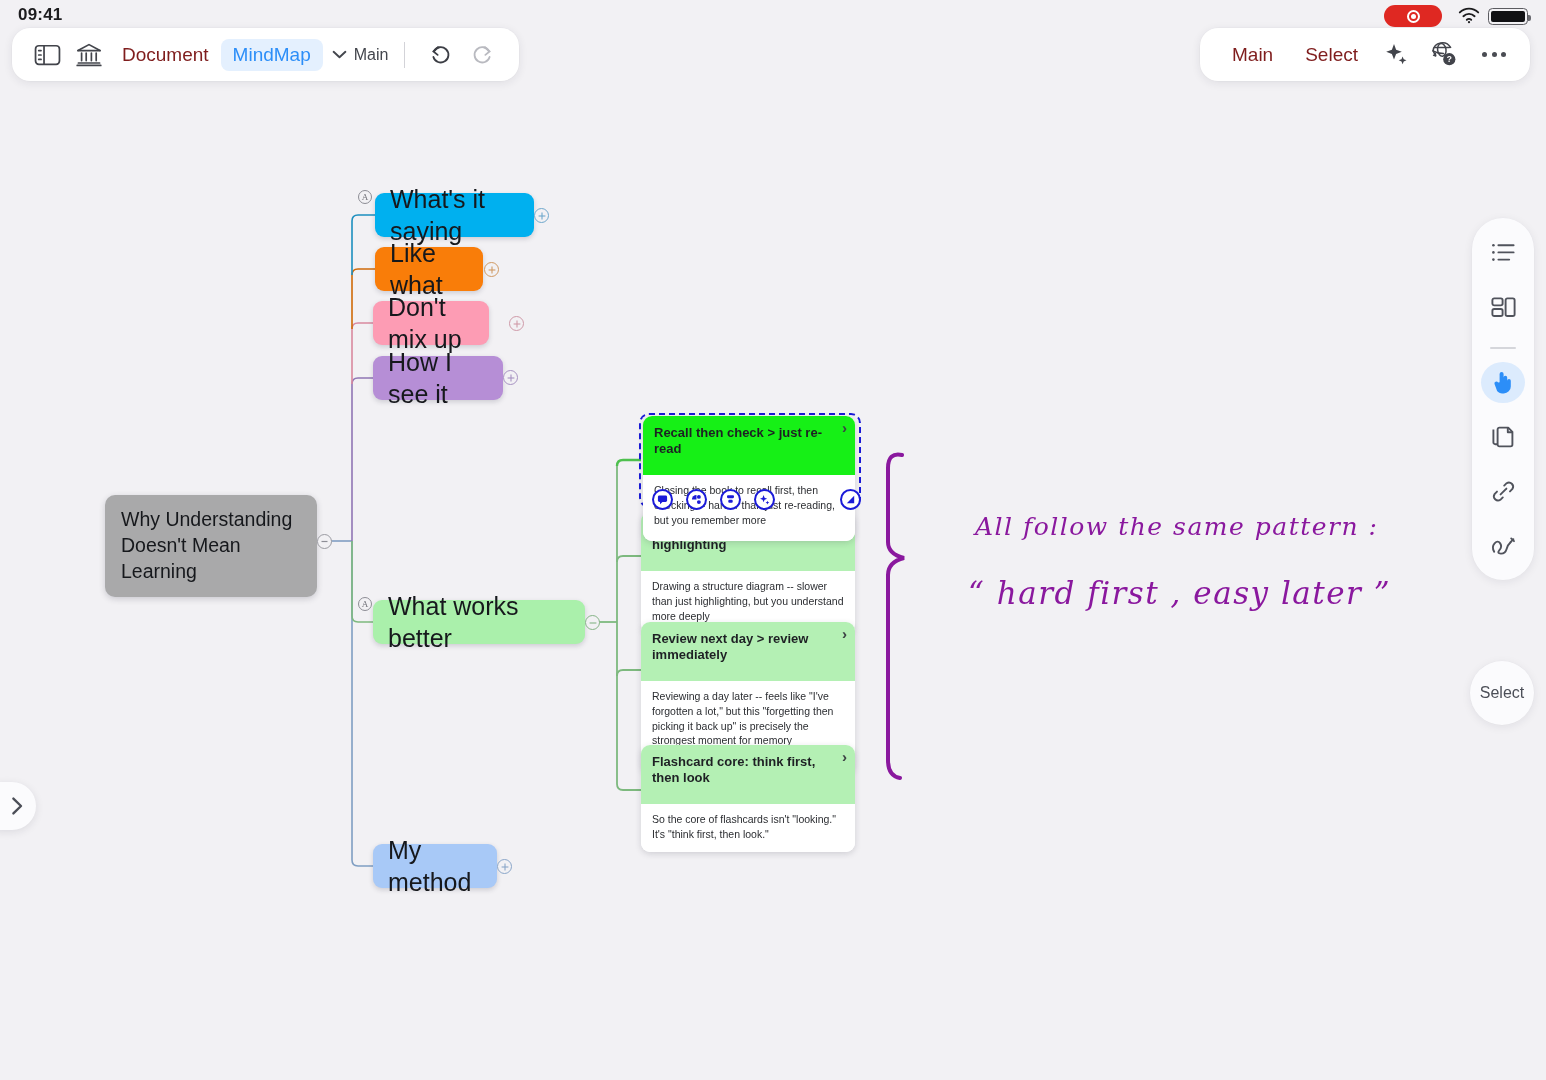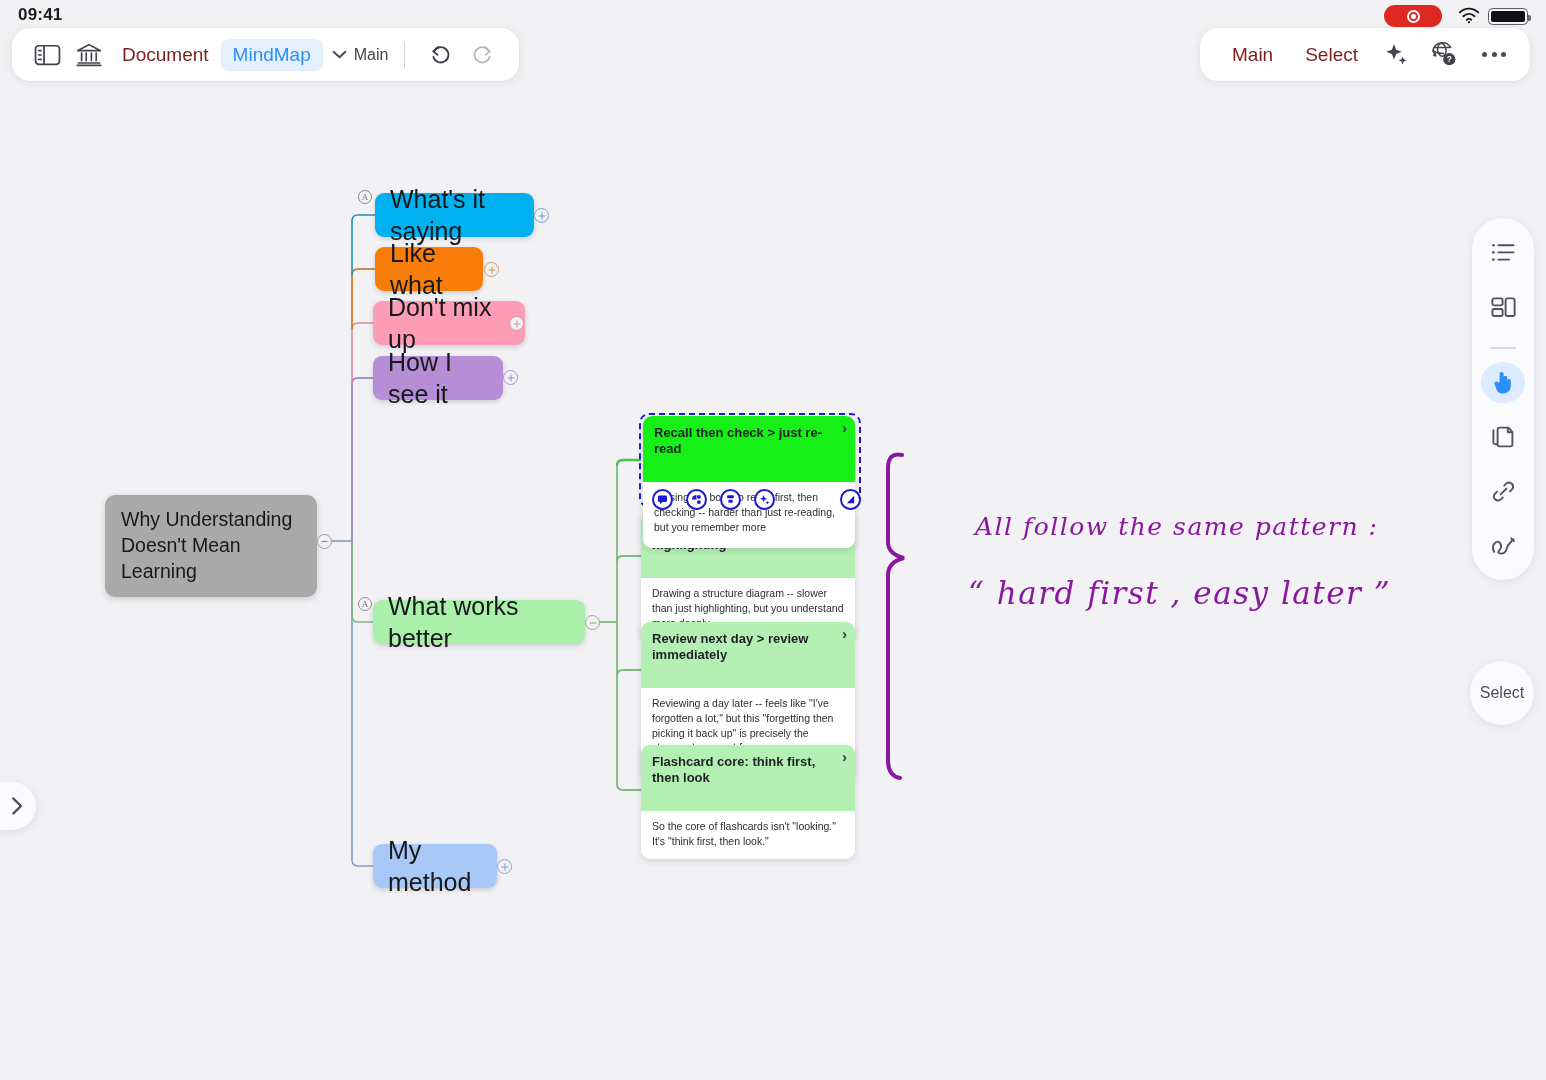--- a/index.html
+++ b/index.html
@@ -76,21 +76,21 @@
     box-shadow: 0 2px 5px rgba(40,40,60,.18);
   }
   .node.root-node {
     left: 105px; top: 495px; width: 212px; min-height: 94px;
     background: #a9a9aa; border-radius: 10px; padding: 12px 16px;
     align-items: flex-start; flex-direction: column; justify-content: center;
     font-size: 19.5px; line-height: 1.33; box-shadow: 0 2px 6px rgba(40,40,60,.2);
   }
   .node.n1 { left: 375px; top: 193px; width: 159px; height: 44px; background: #00b0ef; }
   .node.n2 { left: 375px; top: 247px; width: 108px; height: 44px; background: #f97d09; align-items: center; }
-  .node.n3 { left: 373px; top: 301px; width: 152px; height: 44px; background: #fd9cb4; }
+  .node.n3 { left: 373px; top: 301px; width: 116px; height: 44px; background: #fd9cb4; }
   .node.n4 { left: 373px; top: 356px; width: 130px; height: 44px; background: #b68ed6; }
   .node.n5 { left: 373px; top: 600px; width: 212px; height: 44px; background: #aaf0ab; }
   .node.n6 { left: 373px; top: 844px; width: 124px; height: 44px; background: #a8c9f7; }
 
   
   .badge {
     position: absolute; width: 15px; height: 15px; border-radius: 50%;
     border: 1.3px solid #9b9ba2; background: #f2f1f4;
     display: flex; align-items: center; justify-content: center;
     font-size: 13px; line-height: 1; color: #8e8e96; z-index: 6;
@@ -112,21 +112,21 @@
   }
   .abadge.a1 { left: 358px; top: 190px; }
   .abadge.a5 { left: 358px; top: 597px; }
 
   
   .card {
     position: absolute; width: 214px; border-radius: 9px; overflow: hidden;
     background: #fff; box-shadow: 0 2px 6px rgba(40,40,60,.17);
   }
   .card .chead {
-    background: #b4f0b4; padding: 9px 24px 25px 11px; position: relative;
+    background: #b4f0b4; padding: 9px 24px 18px 11px; position: relative;
     font-size: 13px; font-weight: 700; color: #1e2024; line-height: 1.22;
   }
   .card .cbody {
     background: #fff; padding: 8px 11px 10px 11px;
     font-size: 10.5px; color: #2b2d31; line-height: 1.42;
   }
   .card .cchev {
     position: absolute; right: 8px; top: 4px; color: #3c4044;
     font-size: 15px; font-weight: 700; line-height: 1;
   }

